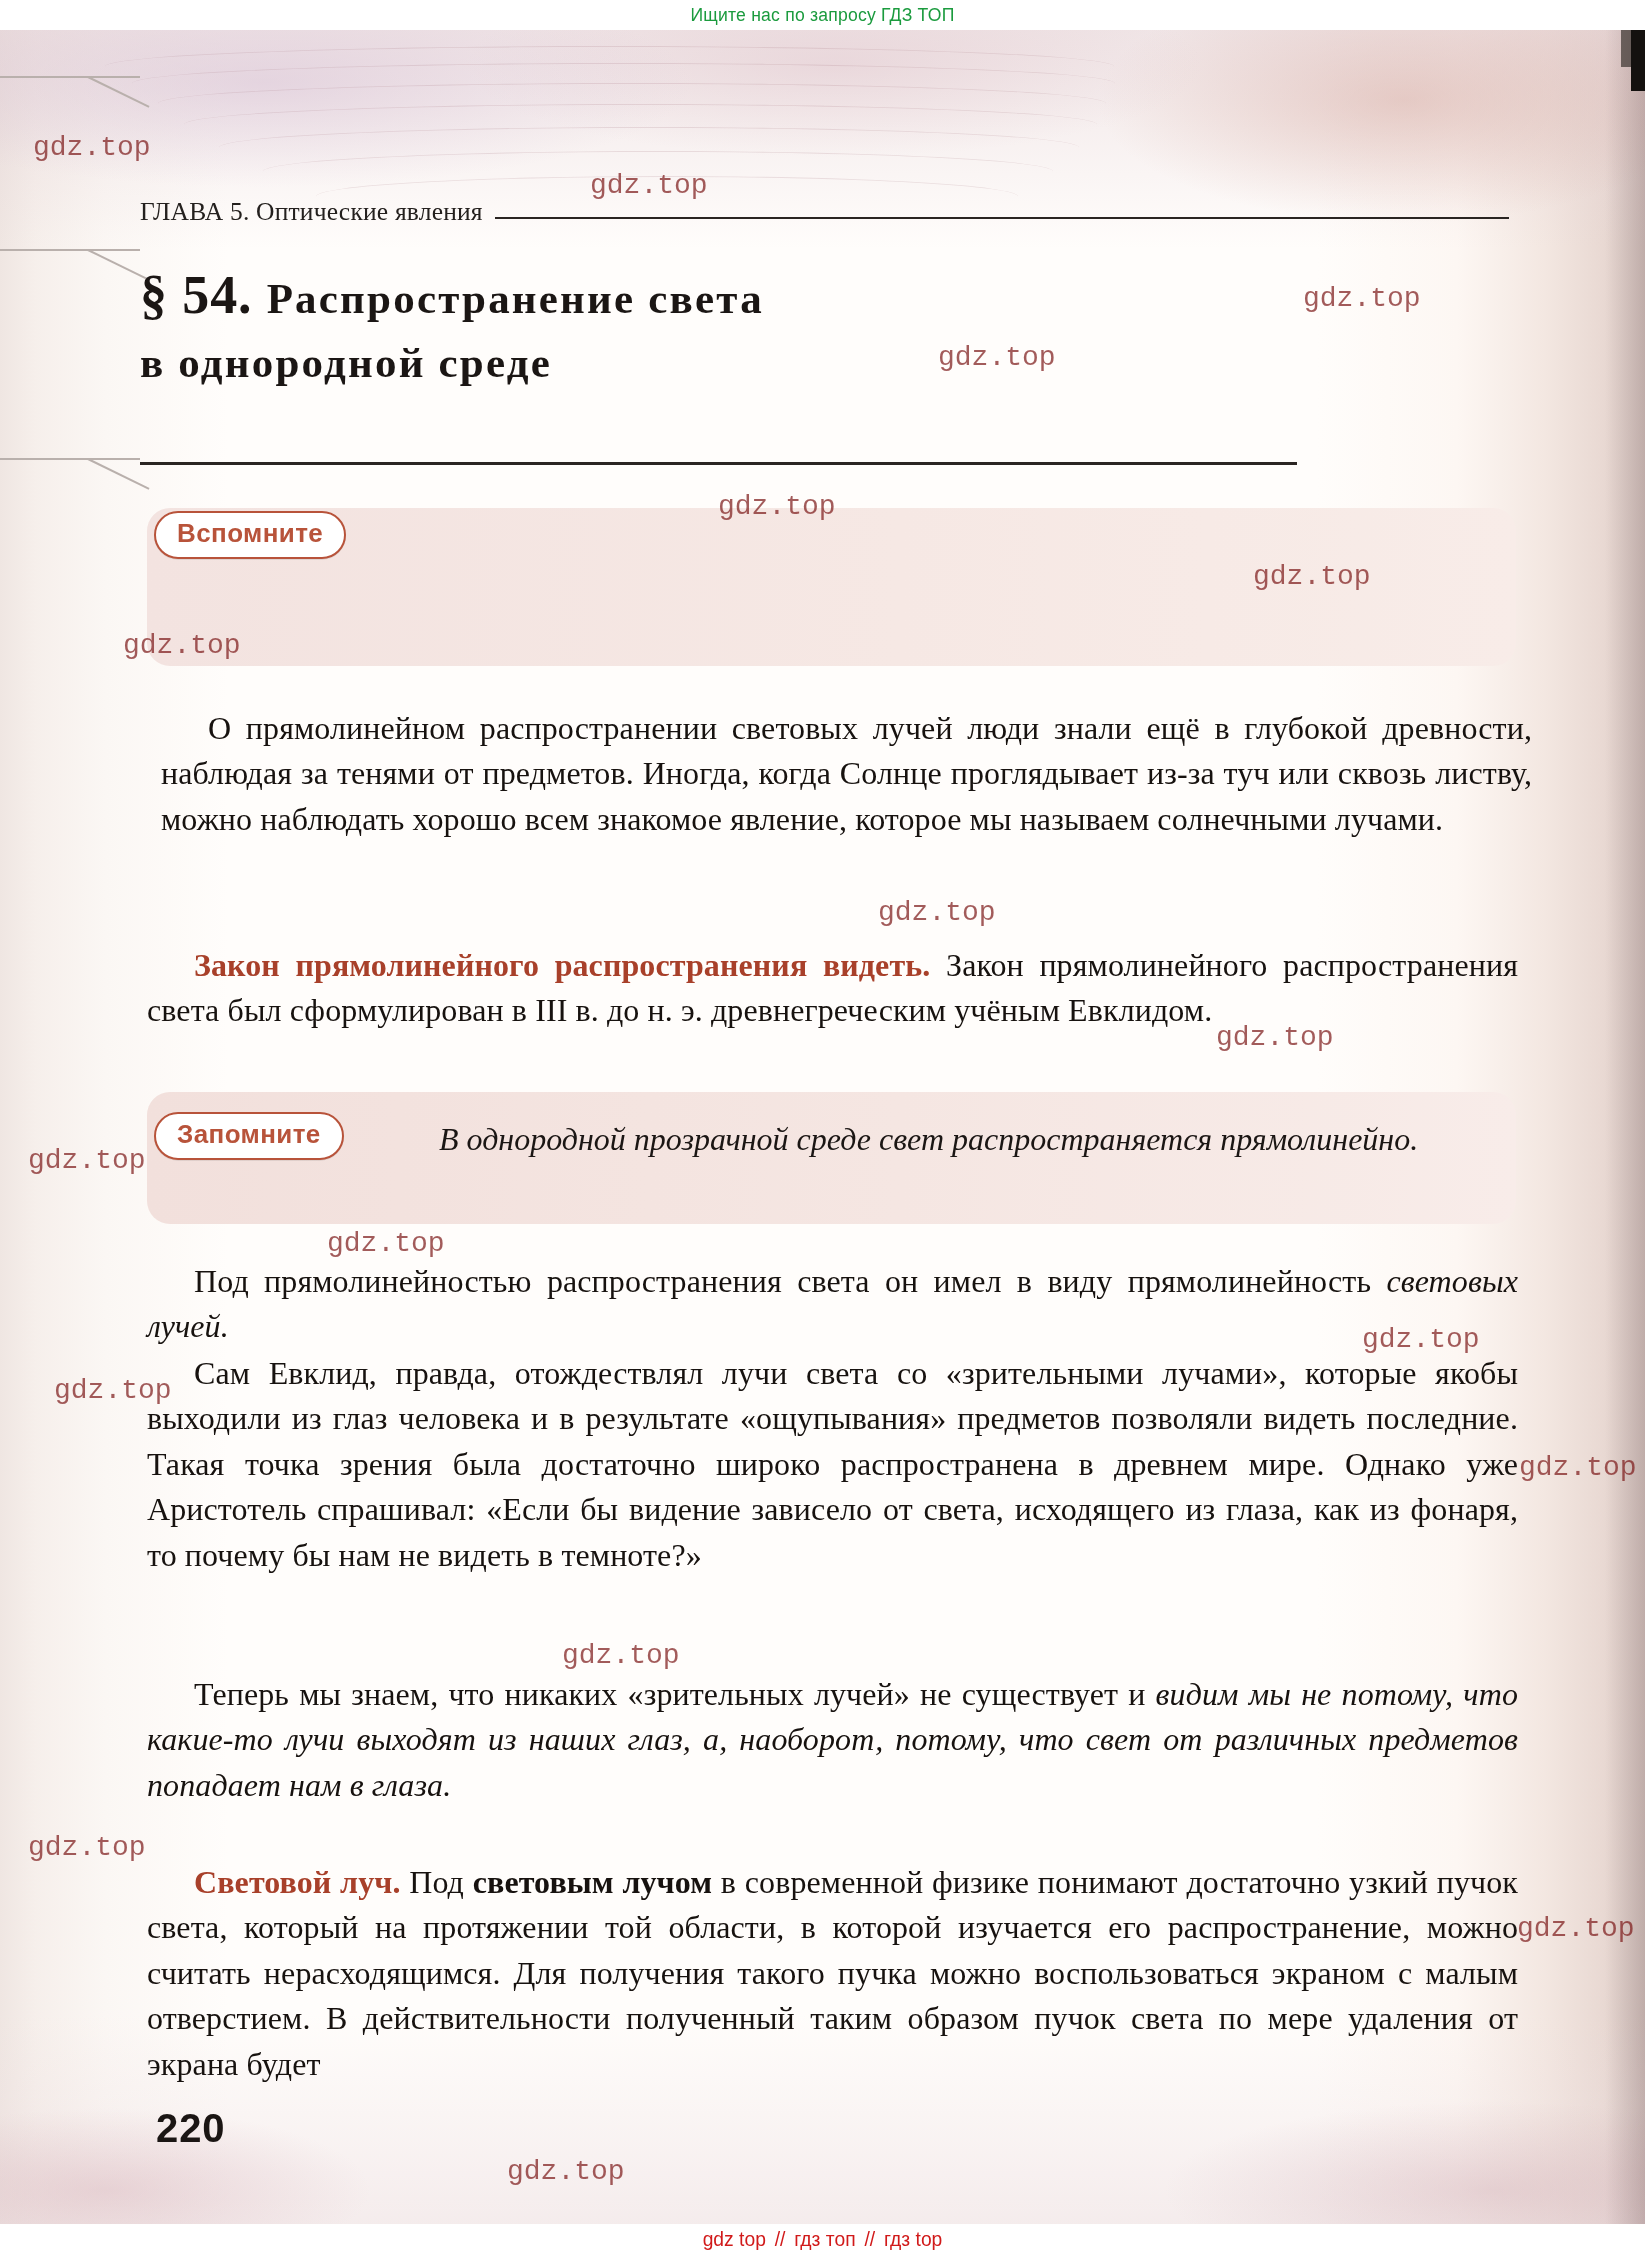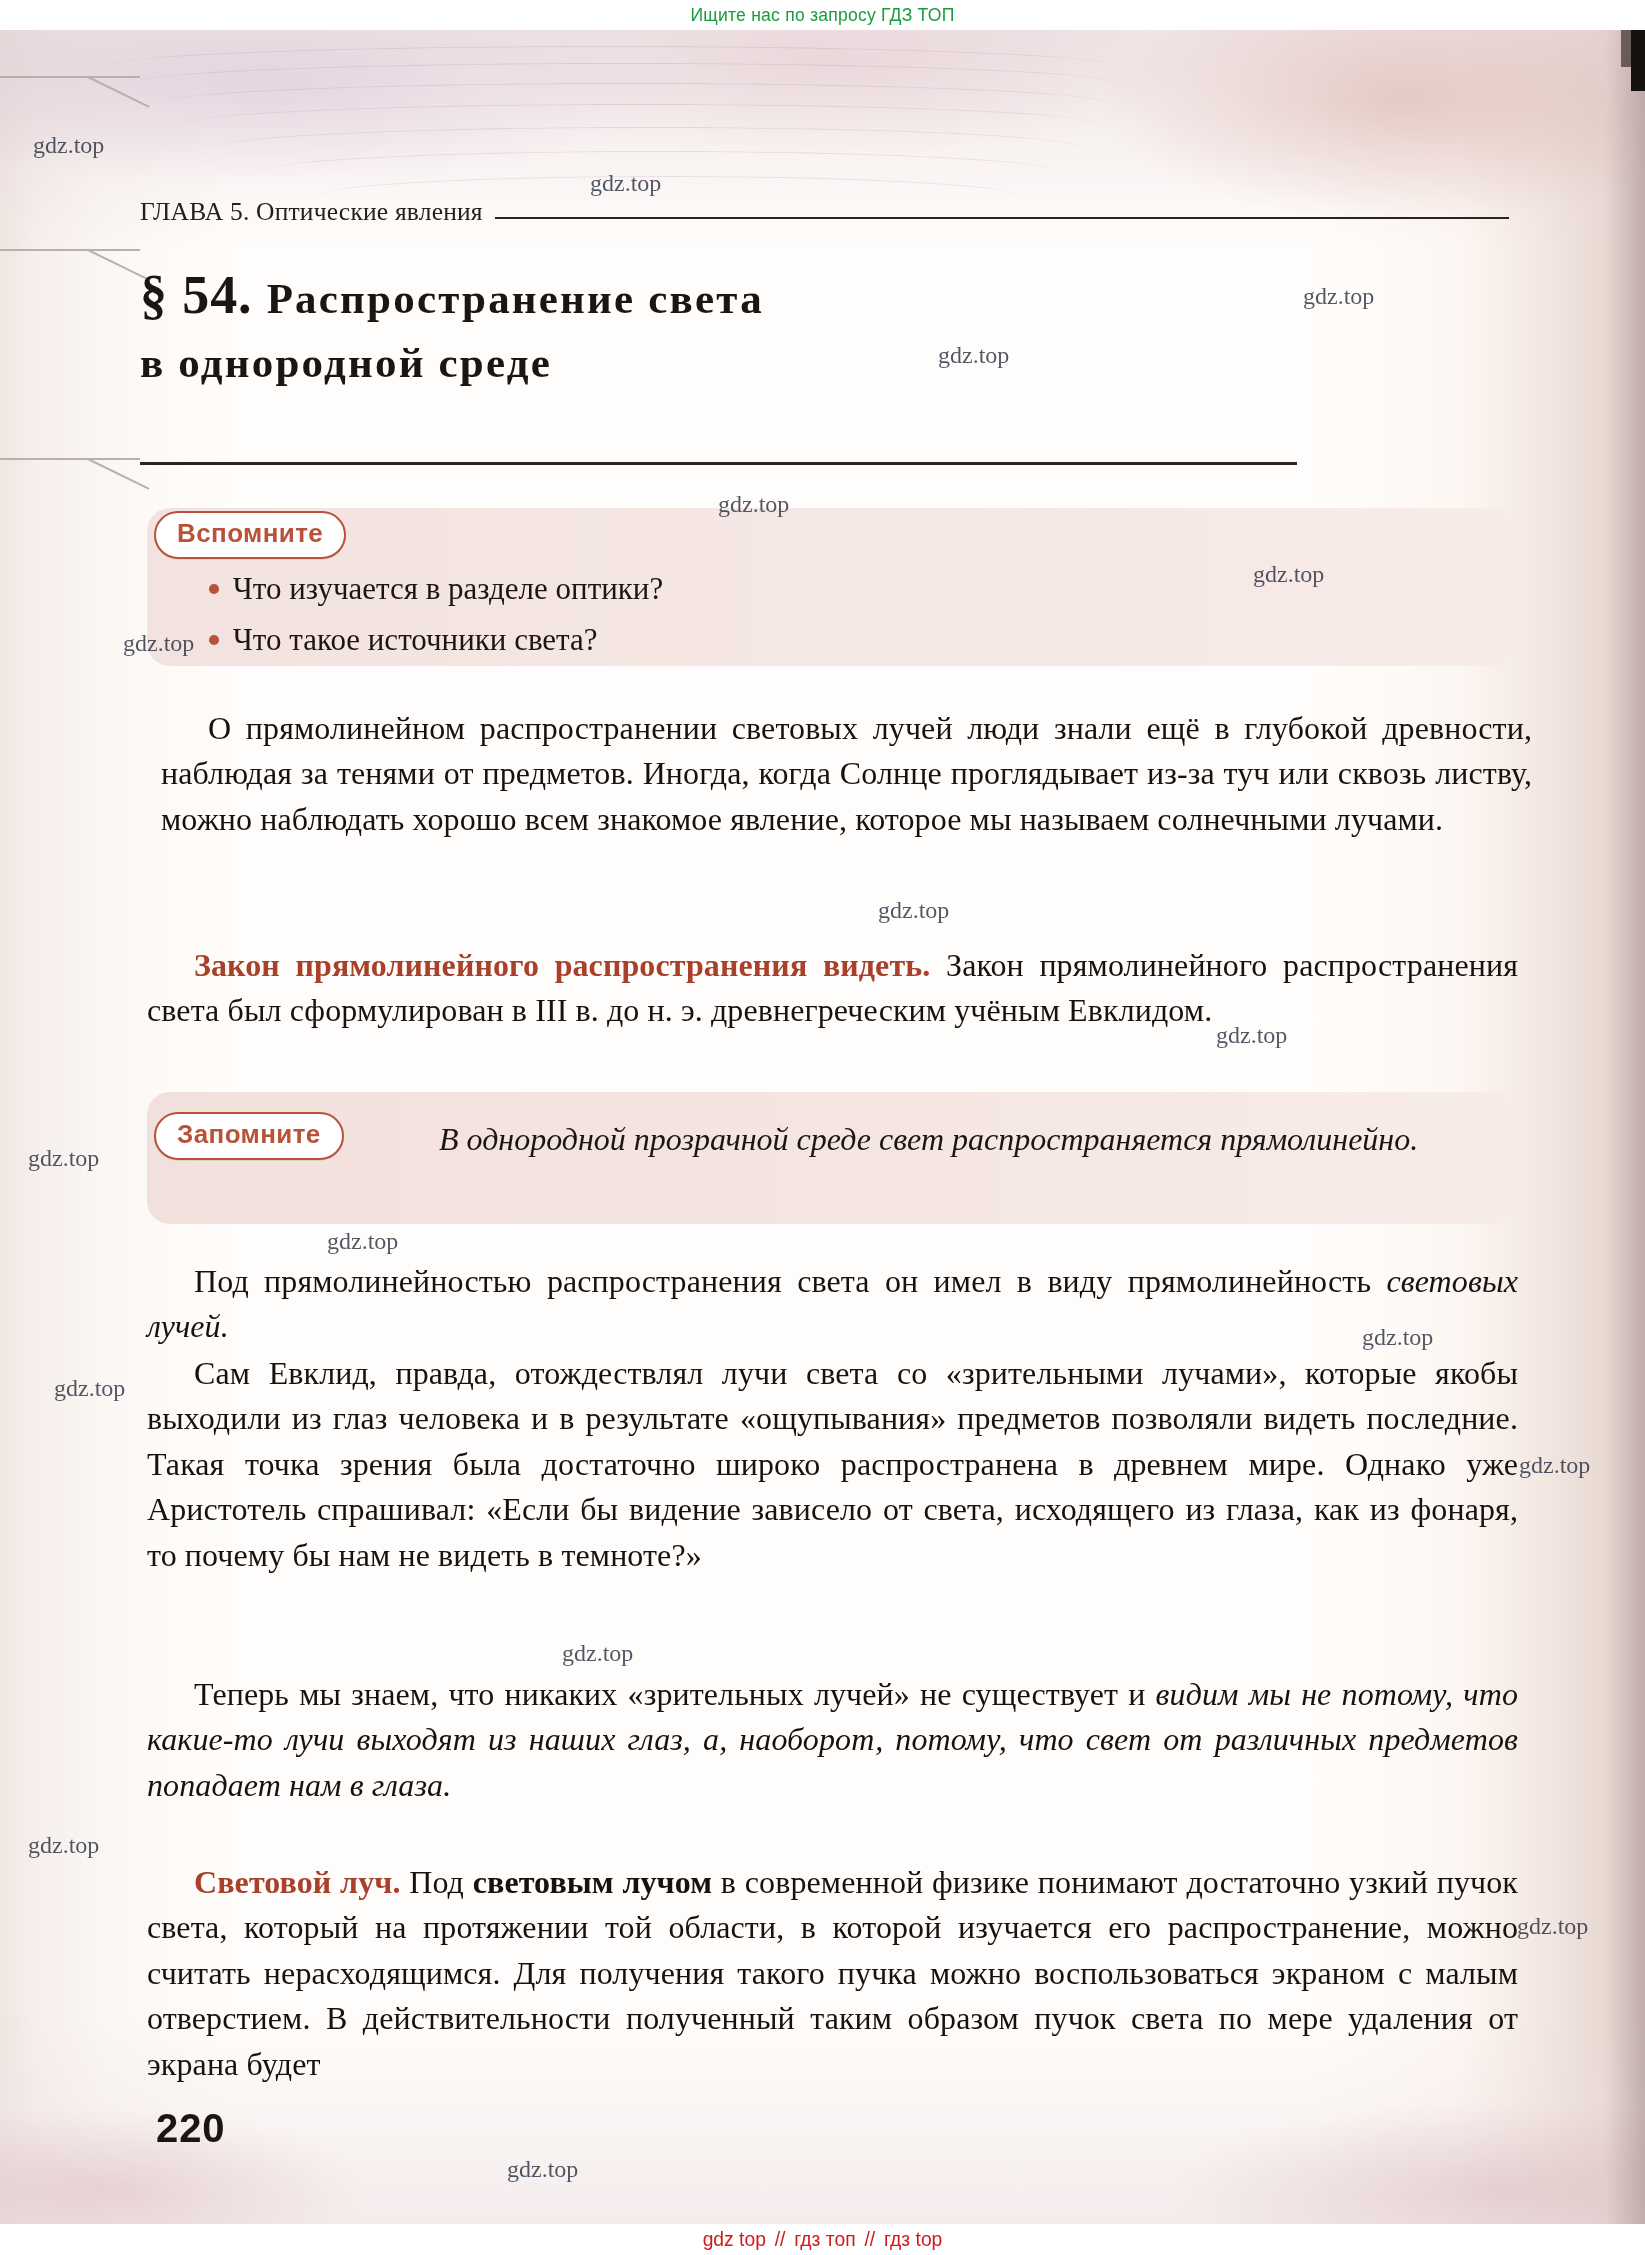--- a/index.html
+++ b/index.html
@@ -288,23 +288,23 @@
     font-family: Liberation Sans, sans-serif;
     font-weight: bold;
     font-size: 40px;
     color: #1b1614;
     letter-spacing: 0.9px;
   }
 
   
   .wm {
     position: absolute;
-    font-family: Liberation Serif, serif;
-    font-size: 24px;
-    color: #0f172a;
+    font-family: Liberation Mono, monospace;
+    font-size: 28px;
+    color: #7f1d1d;
     opacity: .72;
     z-index: 30;
     pointer-events: none;
     white-space: nowrap;
   }
 
   
   .bottom-bar {
     position: absolute;
     left: 0;
@@ -375,30 +375,20 @@
       <div class="title-line1">
         <span class="title-num">§ 54.</span>
         <span class="title-caps">Распространение света</span>
       </div>
       <div class="title-line2">в однородной среде</div>
     </div>
     <div class="title-rule"></div>
 
     <div class="tagbox" id="recall-box"></div>
     <div class="tag-pill" style="left:154px; top:481px;">Вспомните</div>
-    <div id="recall-list">
-      <div class="bullet-row">
-        <span class="dot"></span>
-        <span>Что изучается в разделе оптики?</span>
-      </div>
-      <div class="bullet-row">
-        <span class="dot"></span>
-        <span>Что такое источники света?</span>
-      </div>
-    </div>
 
     <div class="para indent" style="left:155px; top:676px; width:1371px;margin-left:6px;">О прямолинейном распространении световых лучей люди знали ещё в глубокой древности, наблюдая за тенями от предметов. Иногда, когда Солнце проглядывает из-за туч или сквозь листву, можно наблюдать хорошо всем знакомое явление, которое мы называем солнечными лучами.</div>
 
     <div class="para indent" style="left:147px; top:913px; width:1371px;">
       <span class="lead">Закон прямолинейного распространения видеть.</span><span> Закон прямолинейного распространения света был сформулирован в III в. до н. э. древнегреческим учёным Евклидом.</span>
     </div>
 
     <div class="tagbox" id="remember-box"></div>
     <div class="tag-pill" style="left:154px; top:1082px;">Запомните</div>
     <div id="remember-text">В однородной прозрачной среде свет распространяется прямолинейно.</div>

